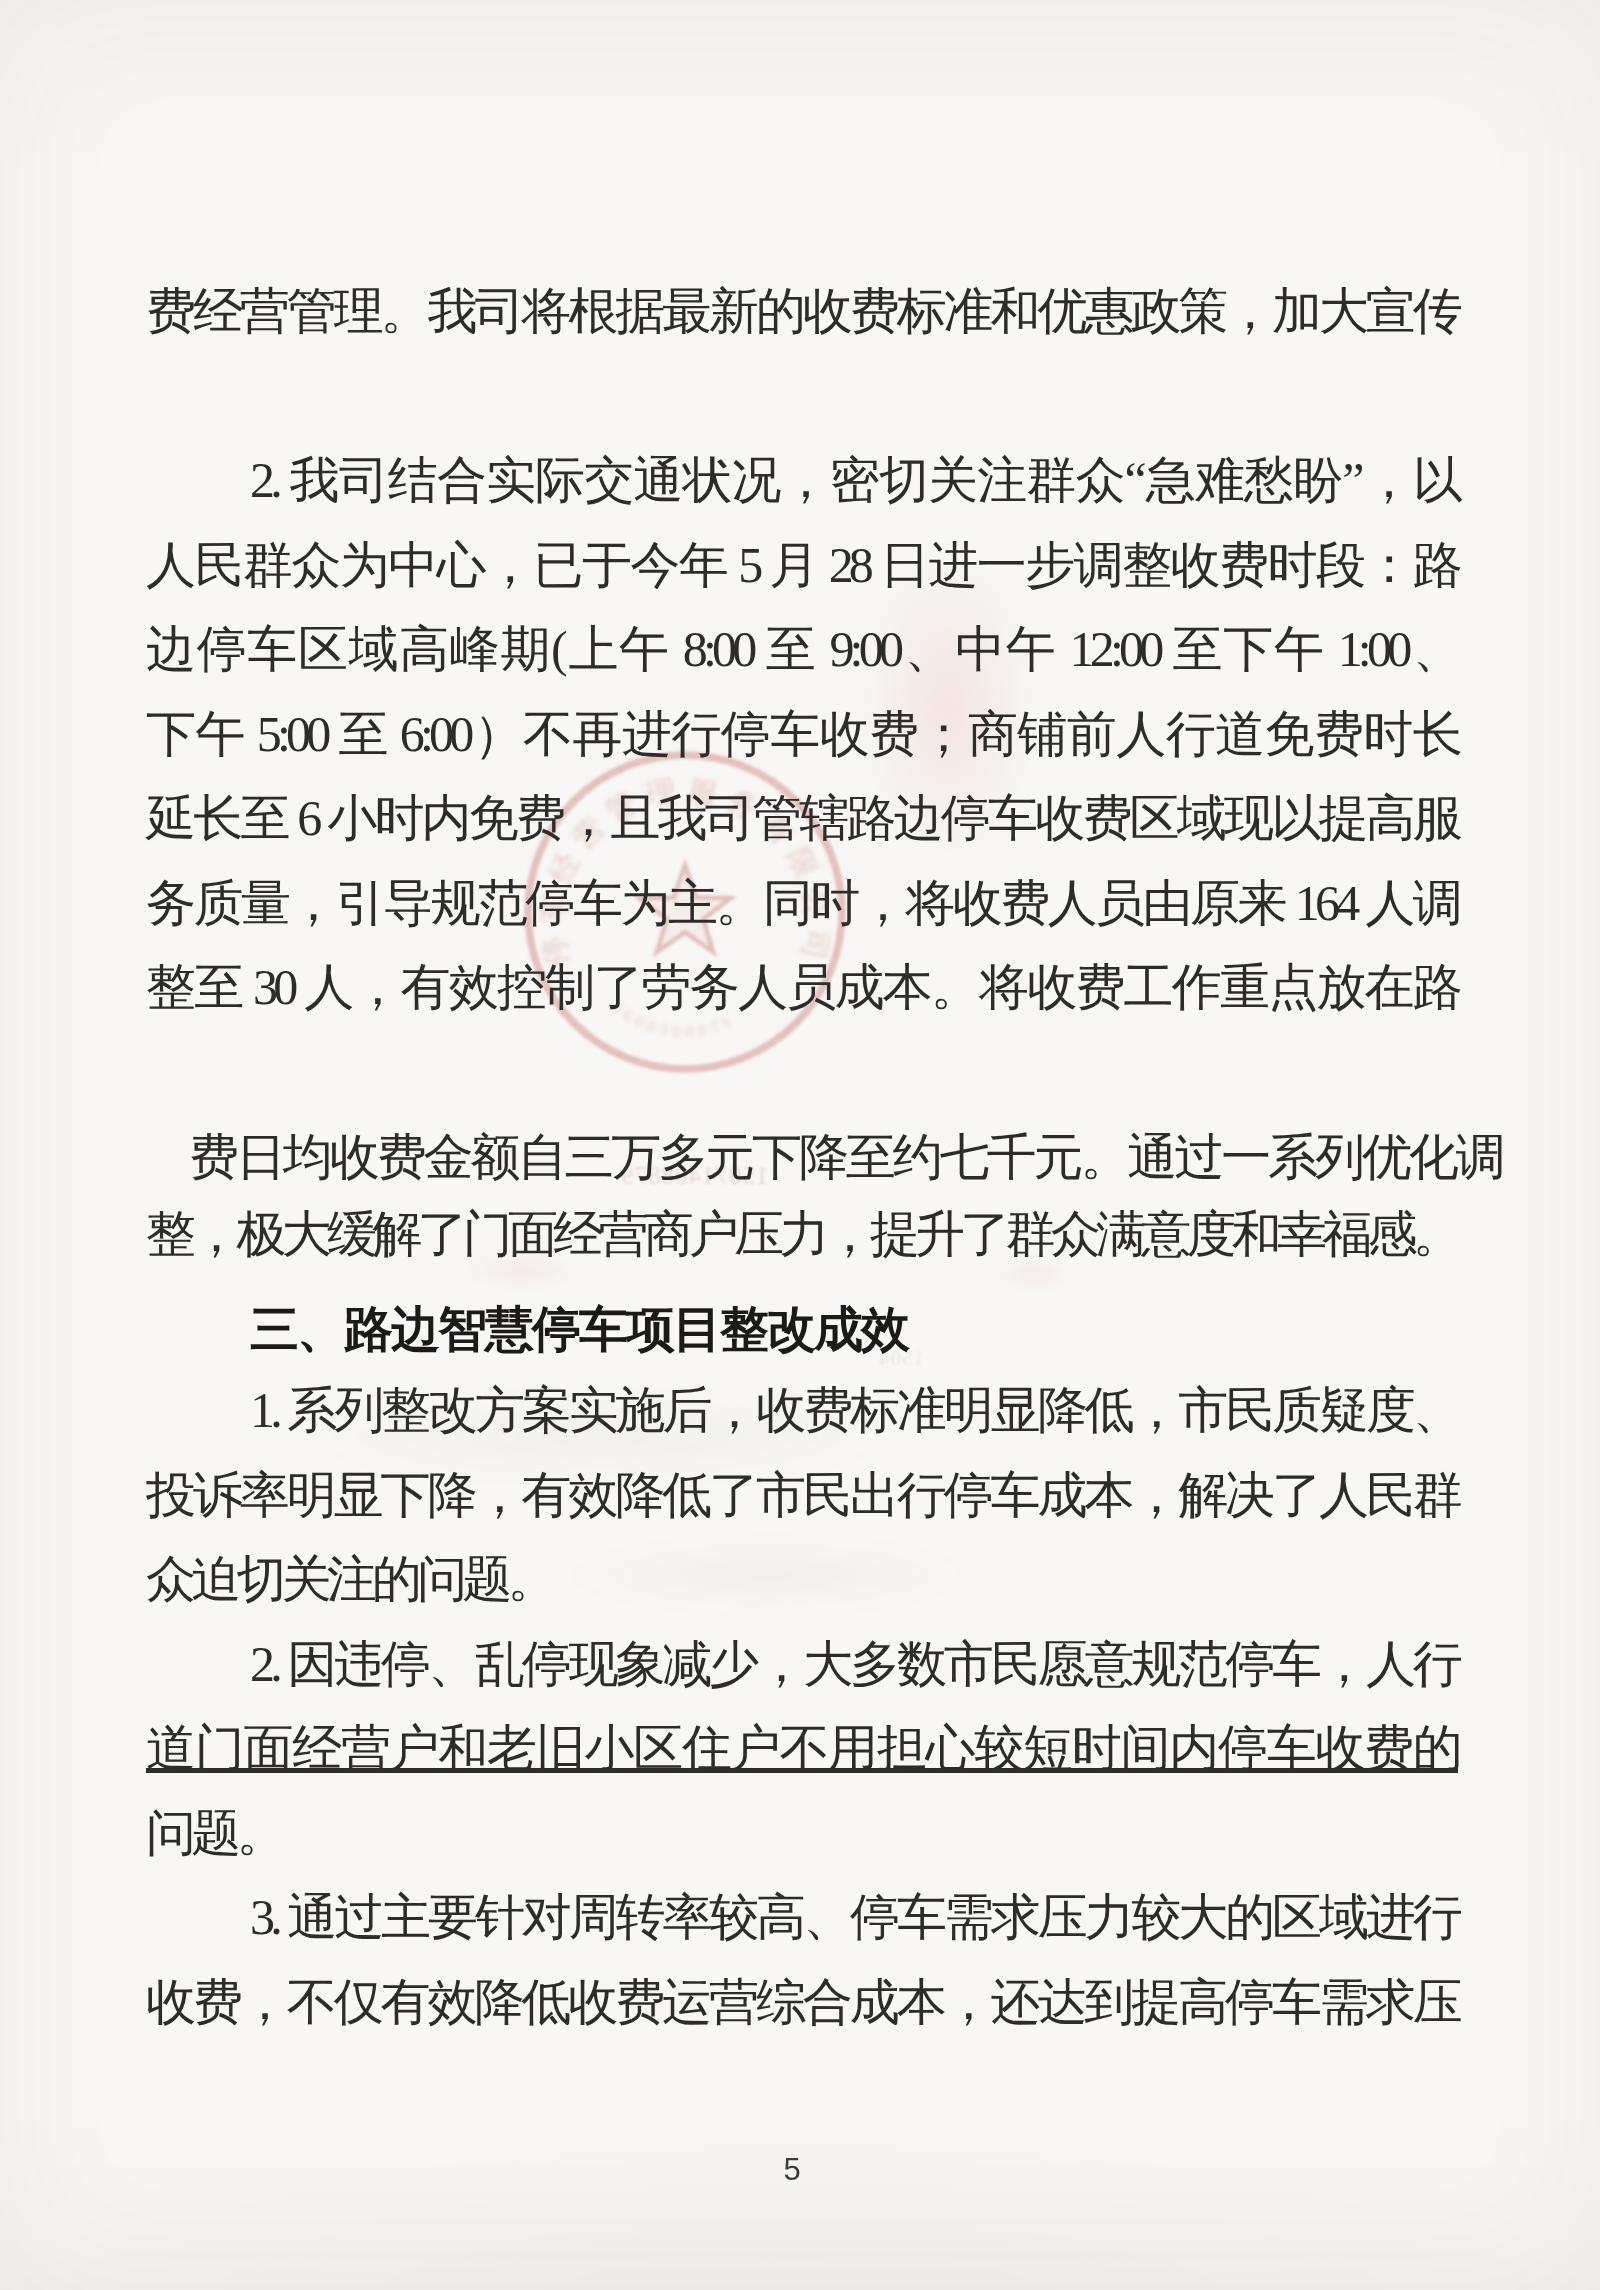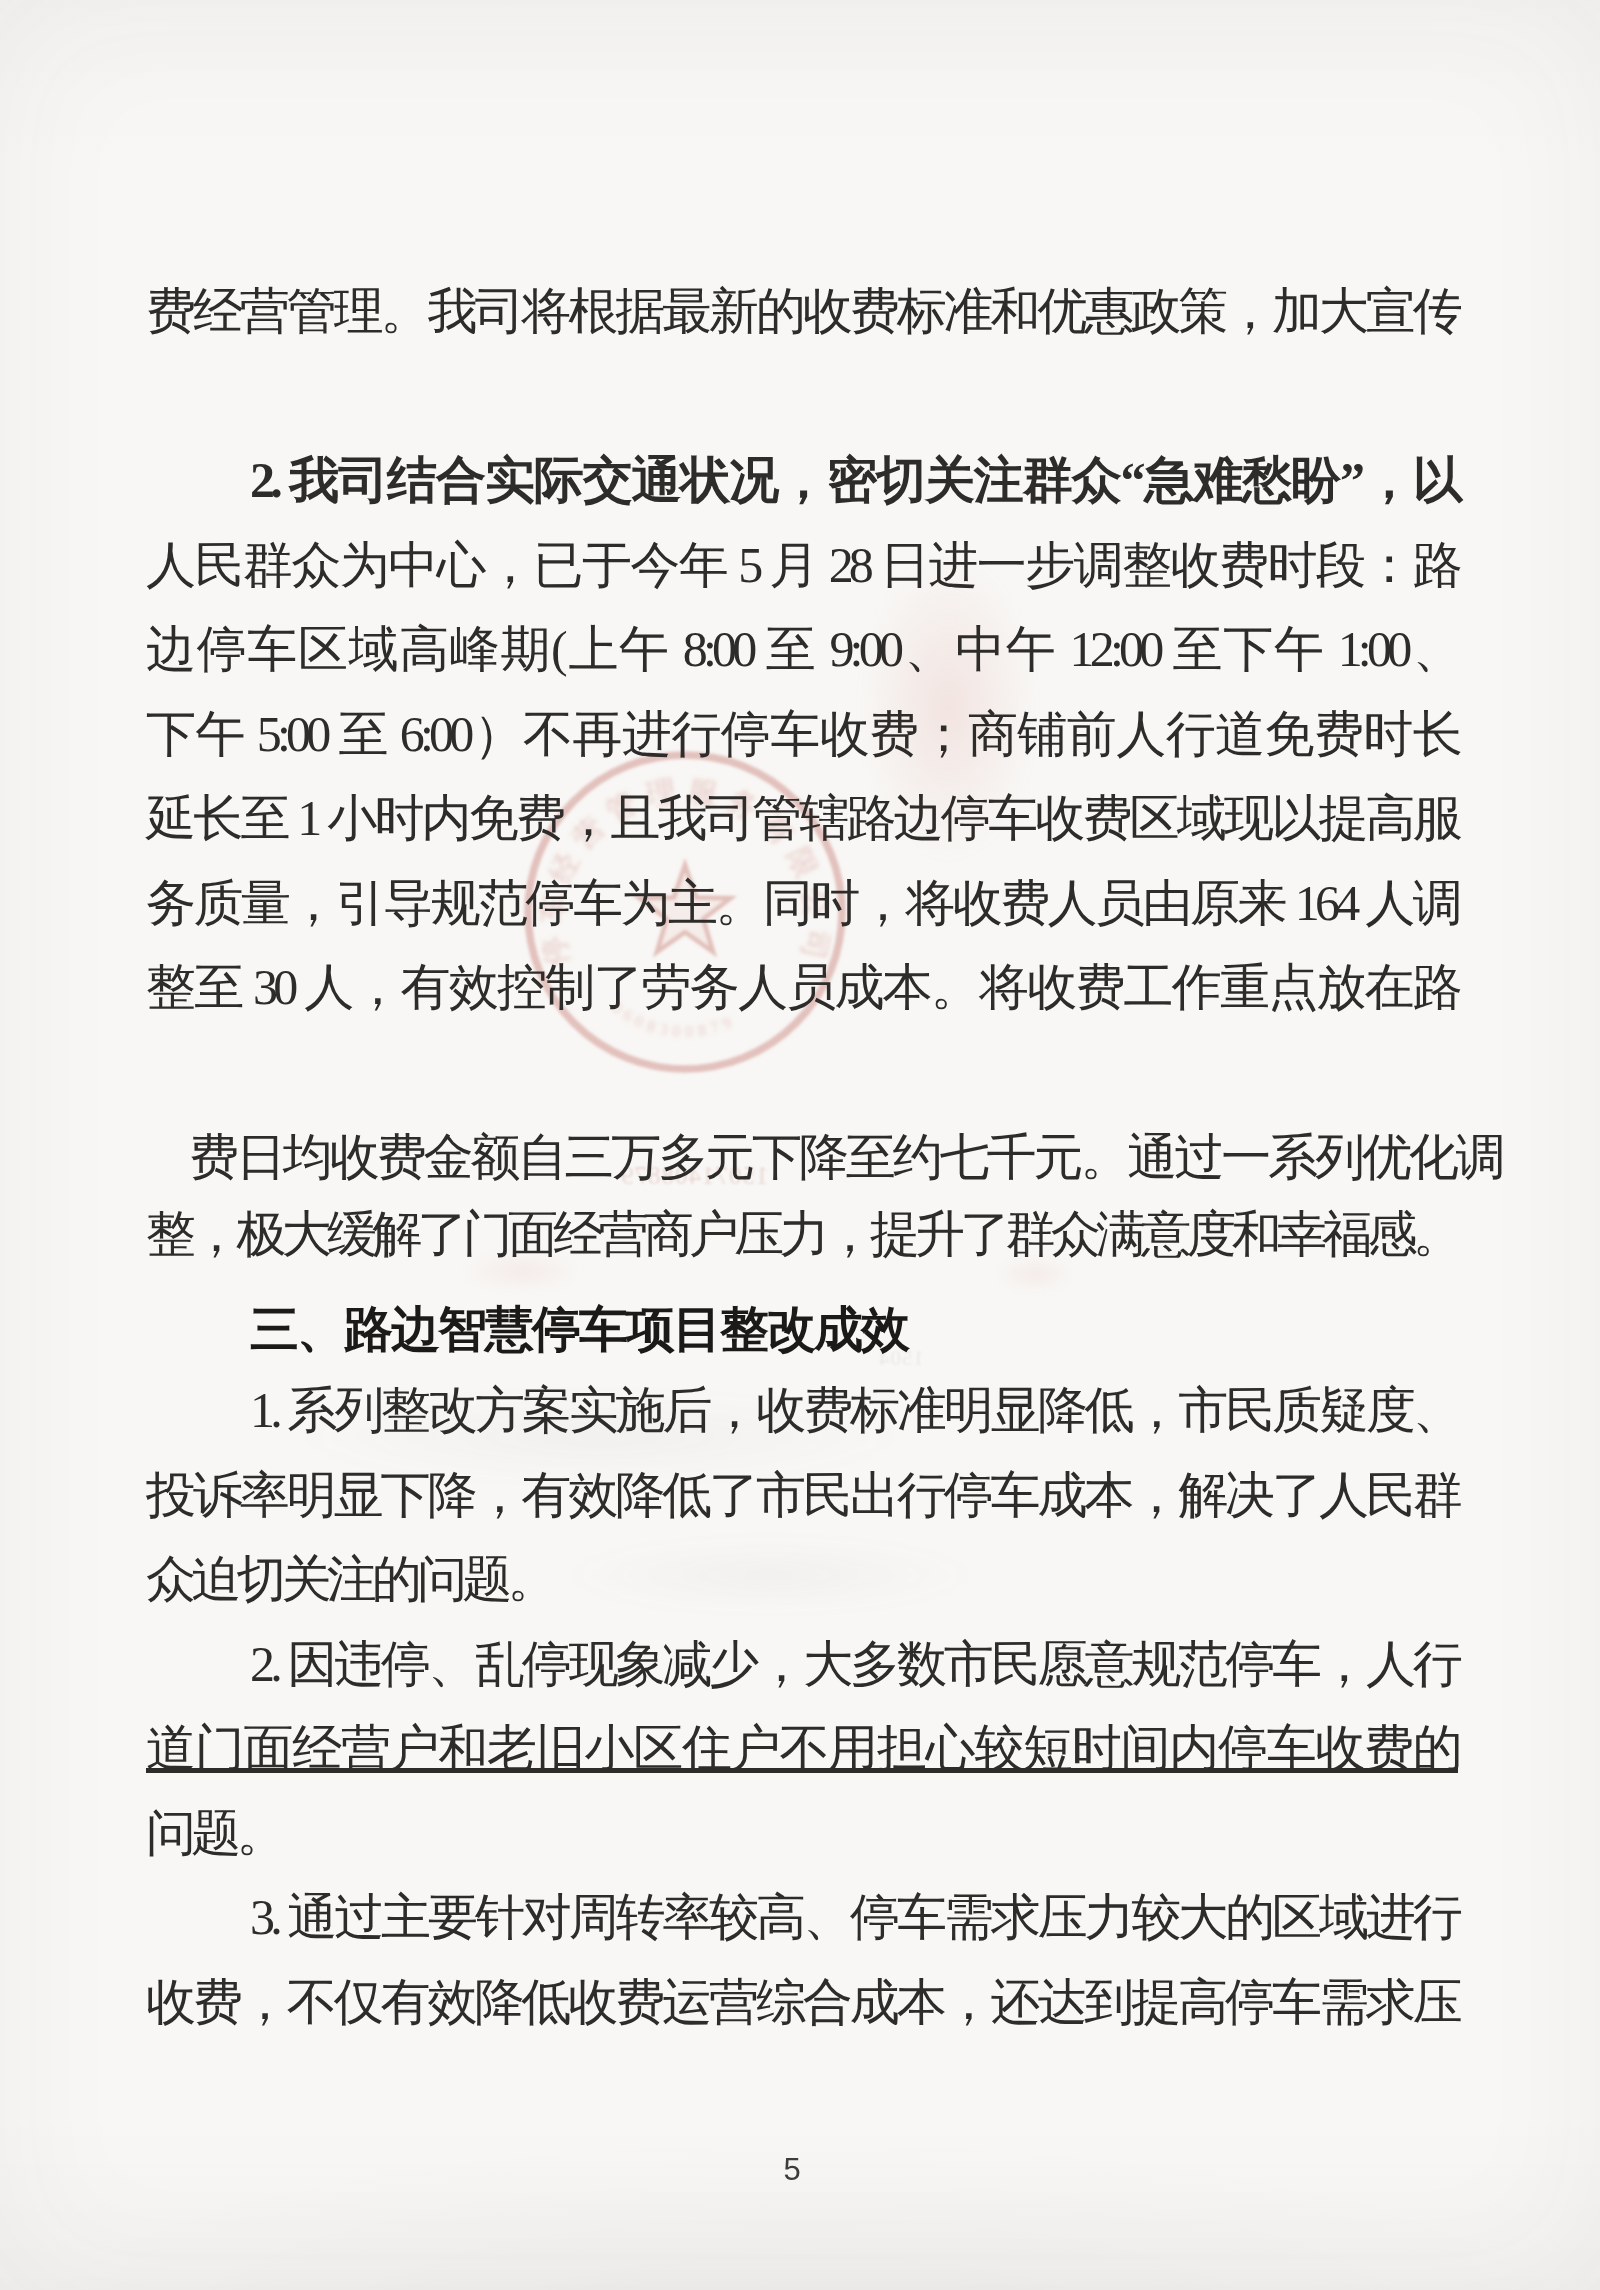--- a/index.html
+++ b/index.html
@@ -90,25 +90,25 @@
 
   <div class="bleed mirror bleed-digits" style="left:620px;top:1162px;">15071408879</div>
   <div class="bleed blob-pink faint" style="left:462px;top:1250px;width:120px;height:42px;"></div>
   <div class="bleed blob-pink faint" style="left:995px;top:1256px;width:80px;height:36px;"></div>
   <div class="bleed mirror bleed-digits gray" style="left:878px;top:1346px;">1504</div>
   <div class="bleed blob-gray" style="left:290px;top:1392px;width:620px;height:90px;"></div>
   <div class="bleed blob-gray" style="left:560px;top:1540px;width:420px;height:70px;"></div>
 
   <div class="doc-body">
       <div class="line justify" style="top: 269px;">费经营管理。我司将根据最新的收费标准和优惠政策，加大宣传</div>
-      <div class="line justify indent" style="top: 438.1px; font-weight: bold;">2. 我司结合实际交通状况，密切关注群众“急难愁盼”，以</div>
+      <div class="line justify indent" style="top: 438.1px;">2. 我司结合实际交通状况，密切关注群众“急难愁盼”，以</div>
       <div class="line justify" style="top: 522.65px;">人民群众为中心，已于今年 5 月 28 日进一步调整收费时段：路</div>
       <div class="line justify" style="top: 607.2px;">边停车区域高峰期(上午 8:00 至 9:00、中午 12:00 至下午 1:00、</div>
       <div class="line justify" style="top: 691.75px;">下午 5:00 至 6:00）不再进行停车收费；商铺前人行道免费时长</div>
-      <div class="line justify" style="top: 776.3px;">延长至 1 小时内免费，且我司管辖路边停车收费区域现以提高服</div>
+      <div class="line justify" style="top: 776.3px;">延长至 6 小时内免费，且我司管辖路边停车收费区域现以提高服</div>
       <div class="line justify" style="top: 860.85px;">务质量，引导规范停车为主。同时，将收费人员由原来 164 人调</div>
       <div class="line justify" style="top: 945.4px;">整至 30 人，有效控制了劳务人员成本。将收费工作重点放在路</div>
       <div class="line justify" style="top: 1114.5px; margin-left: 43px;">费日均收费金额自三万多元下降至约七千元。通过一系列优化调</div>
       <div class="line justify" style="top: 1192px;">整，极大缓解了门面经营商户压力，提升了群众满意度和幸福感。</div>
       <div class="line indent bold" style="top: 1287px;">三、路边智慧停车项目整改成效</div>
       <div class="line justify indent" style="top: 1368.15px;">1. 系列整改方案实施后，收费标准明显降低，市民质疑度、</div>
       <div class="line justify" style="top: 1452.7px;">投诉率明显下降，有效降低了市民出行停车成本，解决了人民群</div>
       <div class="line" style="top: 1537.25px;">众迫切关注的问题。</div>
       <div class="line justify indent" style="top: 1621.8px;">2. 因违停、乱停现象减少，大多数市民愿意规范停车，人行</div>
       <div class="line justify" style="top: 1706.35px; text-decoration: underline;">道门面经营户和老旧小区住户不用担心较短时间内停车收费的</div>

